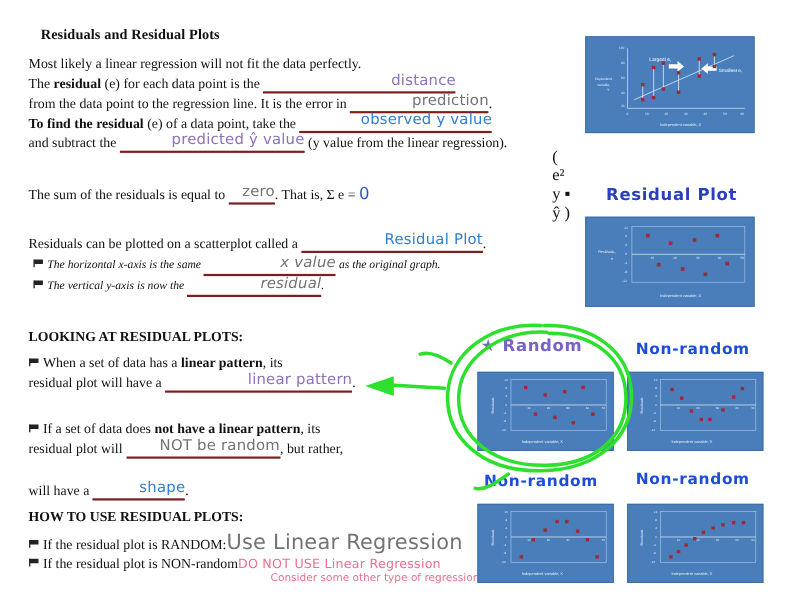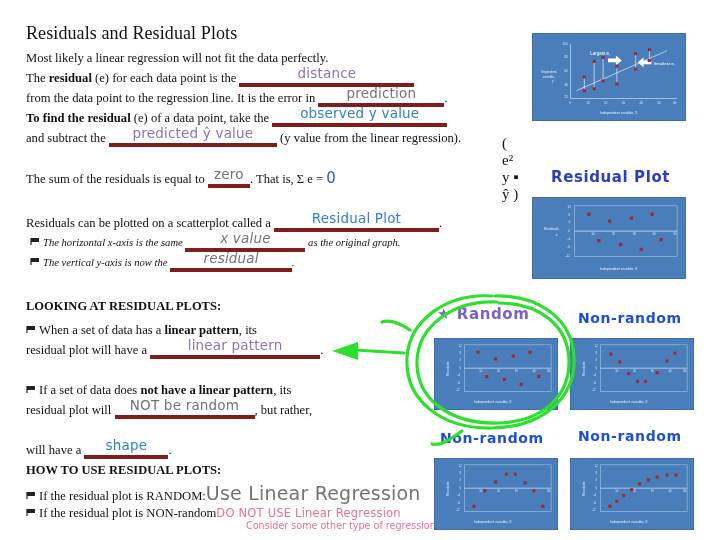--- a/index.html
+++ b/index.html
@@ -10,43 +10,43 @@
     color:#111;
     overflow:hidden;
     position:relative;
   }
   .page{position:relative;width:720px;height:540px;}
 
   
   .left{position:absolute;left:0;top:0;width:520px;height:540px;}
 
   .h-title{
-    position:absolute;left:26px;top:23px;
-    font-weight:normal;font-size:18px;letter-spacing:.1px;
+    position:absolute;left:37px;top:23px;
+    font-weight:bold;font-size:13px;letter-spacing:.1px;
   }
   .para{position:absolute;font-size:12.6px;line-height:17px;}
   .b{font-weight:bold;}
 
   
   .hw{
     font-family:"DejaVu Sans", sans-serif;
     font-size:13.5px;
     letter-spacing:.2px;
   }
   .hw.purple{color:#8d72b8;}
   .hw.green{color:#737373;}
   .hw.blue{color:#2f7fd0;}
   .hw.dblue{color:#2b56c4;}
   .hw.pink{color:#e8718e;}
 
   .blank{
     display:inline-block;
-    border-bottom:4px solid #7f1d1d;
+    border-bottom:2px solid #7f1d1d;
     vertical-align:bottom;
-    text-align:center;
+    text-align:right;
     overflow:visible;
     white-space:nowrap;
     line-height:15px;
     height:16px;
   }
   .blank .hw{position:relative;top:-1px;}
 
   .bullet{
     display:inline-block;width:9px;height:8px;
     margin-right:4px;position:relative;top:-1px;

